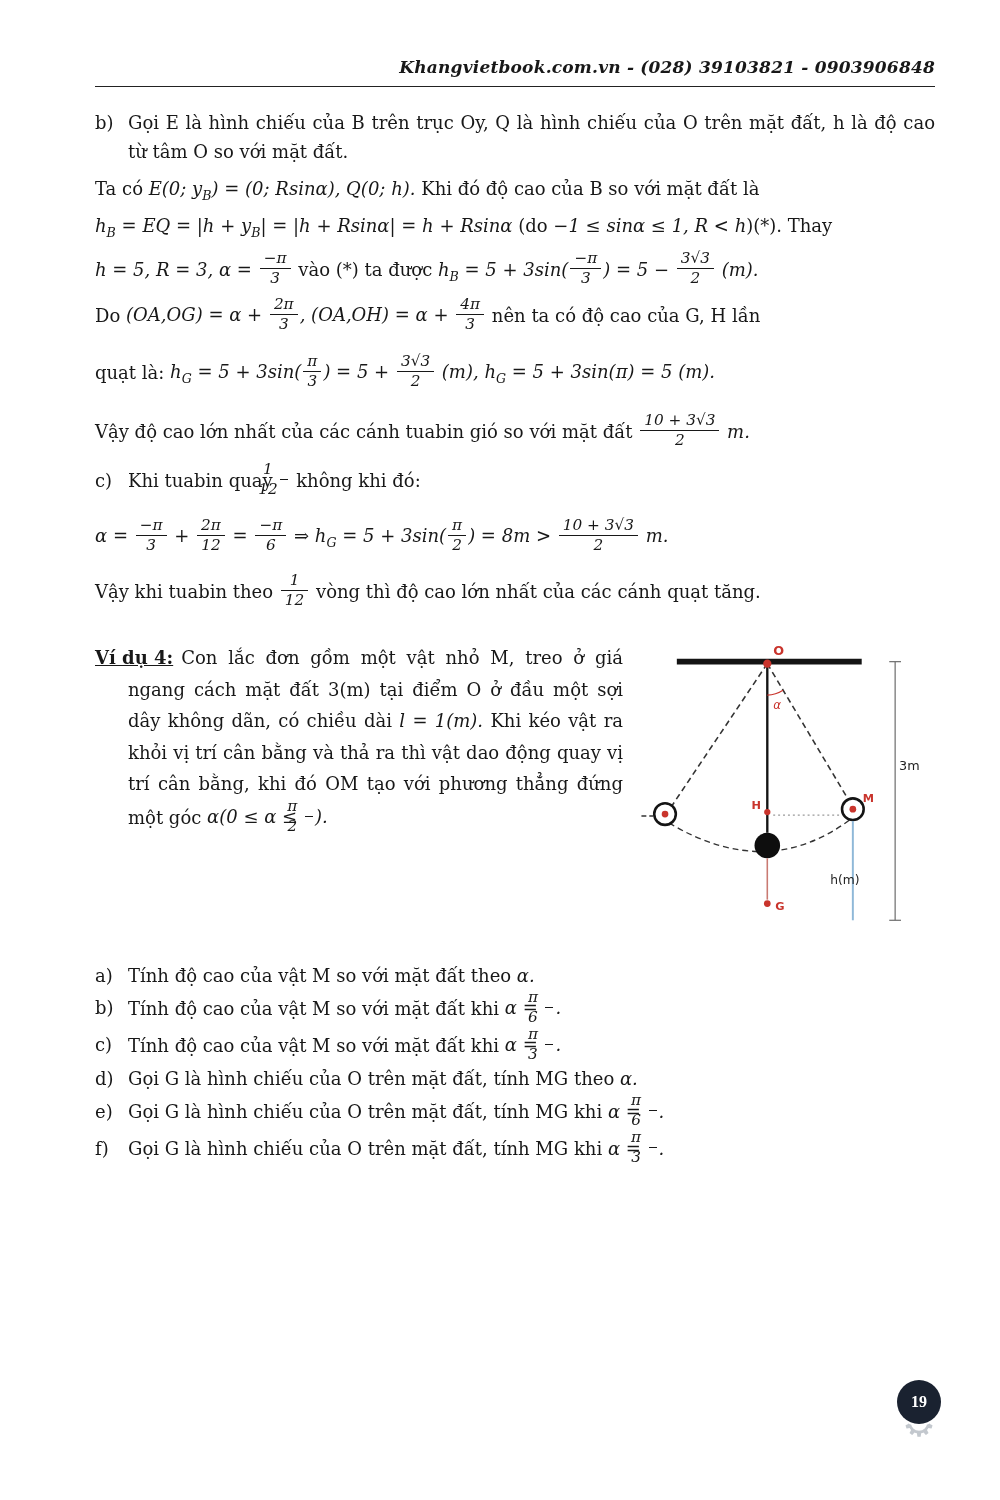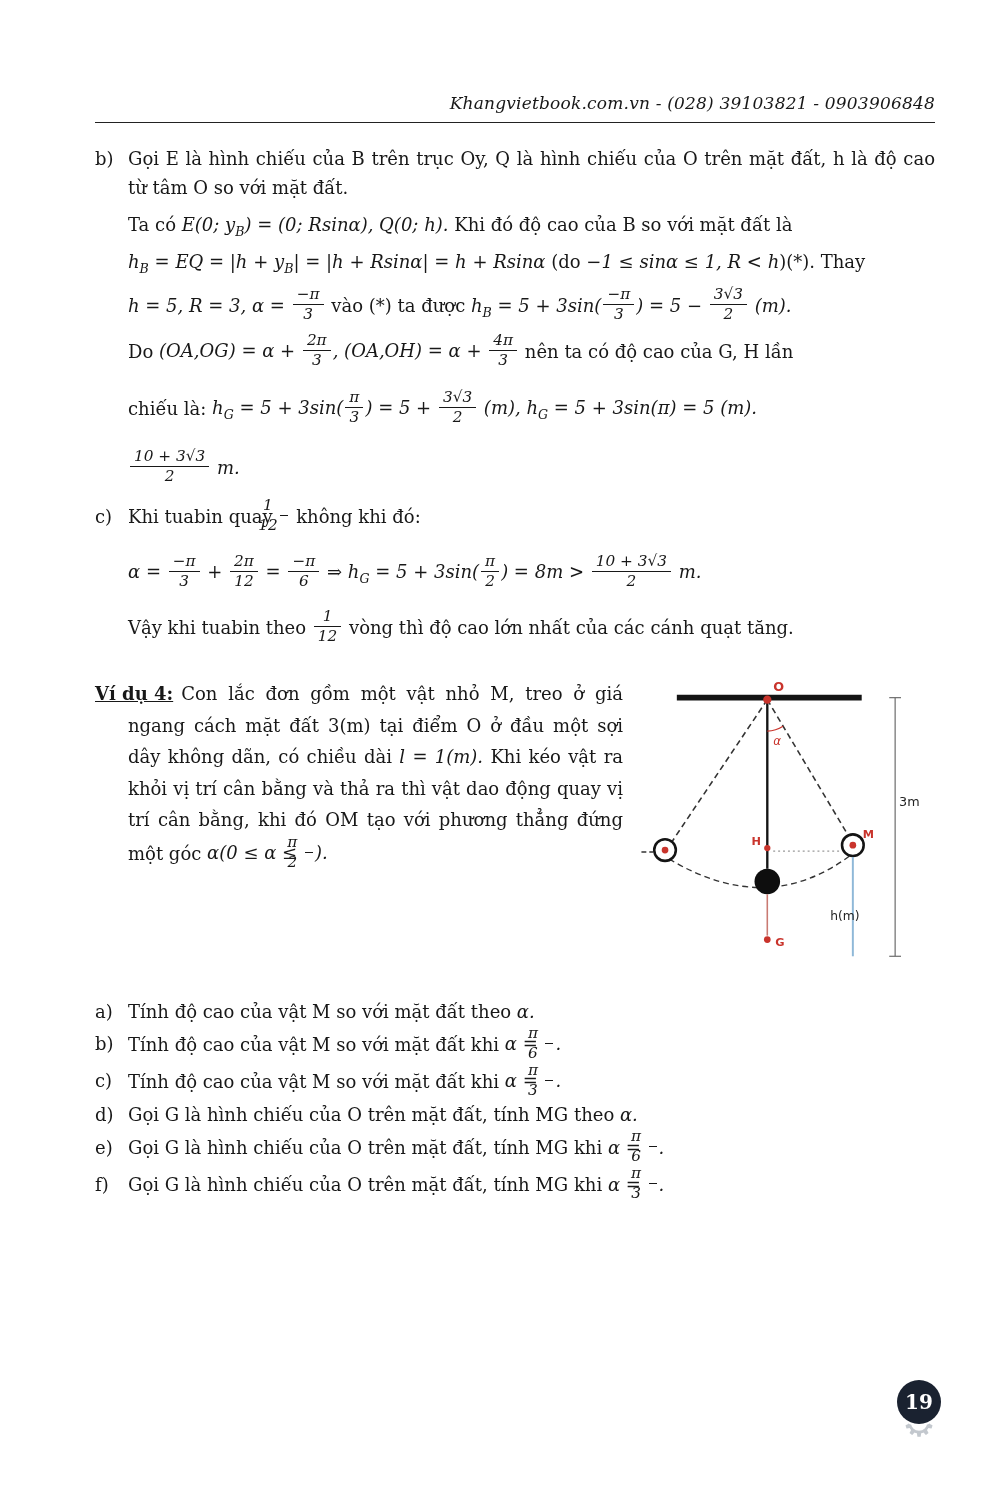--- a/index.html
+++ b/index.html
@@ -5,49 +5,49 @@
   *{margin:0;padding:0;box-sizing:border-box;}
   html,body{background:#ffffff;}
   body{width:1000px;height:1500px;overflow:hidden;}
   .page{
     width:1000px;height:1500px;position:relative;background:#fff;
     padding:54px 65px 0 95px;
     font-family:"DejaVu Serif","Liberation Serif",serif;
     font-size:18px;color:#181818;line-height:1.6;
   }
   .header{
-    text-align:right;font-weight:400;font-style:italic;font-size:17px;
-    padding-bottom:5px;border-bottom:1.7px solid #222;letter-spacing:.2px;margin-top:36px;
+    text-align:right;font-weight:700;font-style:italic;font-size:17px;
+    padding-bottom:5px;border-bottom:1.7px solid #222;letter-spacing:.2px;
   }
   p{margin:0;}
   .hang{padding-left:33px;text-indent:-33px;}
   .lab{display:inline-block;width:33px;text-indent:0;}
   .lab-wide{display:inline-block;text-indent:0;margin-right:8px;}
-  .indent{margin-left:33px;}
+  .indent{}
   .just{text-align:justify;}
   .math{font-style:italic;}
   sub{font-size:.7em;font-style:italic;}
   .frac{display:inline-block;vertical-align:middle;text-align:center;
         font-size:.85em;line-height:1.12;margin:0 2px;transform:translateY(-2px);}
   .frac .fn{display:block;border-bottom:1.4px solid currentColor;padding:0 4px 1px;}
   .frac .fd{display:block;padding:1px 4px 0;}
   .vd-label{font-weight:700;text-decoration:underline;}
   .mt-intro{margin-top:22px;}
   .mt8{margin-top:8px;} .mt6{margin-top:6px;} .mt10{margin-top:10px;} .mt16{margin-top:16px;} .mt18{margin-top:18px;}
   .mt20{margin-top:20px;} .mt22{margin-top:22px;} .mt24{margin-top:12px;}
   .example{display:flex;gap:12px;margin-top:31px;align-items:flex-start;}
   .example-text{flex:1;line-height:1.75;}
   .diagram-wrap{width:300px;flex:none;}
   .item{}
   .badge{position:absolute;right:58px;top:1380px;width:46px;height:68px;}
   .badge .gear{position:absolute;left:50%;top:24px;transform:translateX(-50%);
         font-family:"DejaVu Sans",sans-serif;font-size:38px;color:#c3c8ce;z-index:0;line-height:1;}
   .badge .circle{position:absolute;left:1px;top:0;width:44px;height:44px;border-radius:50%;
         background:#1a2230;color:#fff;display:flex;align-items:center;justify-content:center;
-        font-size:20px;font-weight:700;z-index:1;box-shadow:0 0 0 2px #fff;}
+        font-size:16px;font-weight:700;z-index:1;box-shadow:0 0 0 2px #fff;font-family:Liberation Serif, serif;}
   svg text{font-family:"DejaVu Sans","Liberation Sans",sans-serif;}
 </style>
 </head>
 <body>
 
 <div class="page">
 
   <div class="header">
     <span>Khangvietbook.com.vn - (028) 39103821 - 0903906848</span>
   </div>
@@ -66,25 +66,25 @@
 
   <p class="indent mt10">
     <span class="math">h = 5, R = 3, α = <span class="frac"><span class="fn">−π</span><span class="fd">3</span></span></span><span class="txt"> vào (*) ta được </span><span class="math">h<sub>B</sub> = 5 + 3sin(<span class="frac"><span class="fn">−π</span><span class="fd">3</span></span>) = 5 − <span class="frac"><span class="fn">3√3</span><span class="fd">2</span></span> (m).</span>
   </p>
 
   <p class="indent mt8">
     <span class="txt">Do  </span><span class="math">(OA,OG) = α + <span class="frac"><span class="fn">2π</span><span class="fd">3</span></span>, (OA,OH) = α + <span class="frac"><span class="fn">4π</span><span class="fd">3</span></span></span><span class="txt">  nên ta có độ cao của G, H lần</span>
   </p>
 
   <p class="indent mt20">
-    <span class="txt">chiếu là: </span><span class="math">h<sub>G</sub> = 5 + 3sin(<span class="frac"><span class="fn">π</span><span class="fd">3</span></span>) = 5 + <span class="frac"><span class="fn">3√3</span><span class="fd">2</span></span> (m), h<sub>G</sub> = 5 + 3sin(π) = 5 (m).</span>
+    <span class="txt">quạt là: </span><span class="math">h<sub>G</sub> = 5 + 3sin(<span class="frac"><span class="fn">π</span><span class="fd">3</span></span>) = 5 + <span class="frac"><span class="fn">3√3</span><span class="fd">2</span></span> (m), h<sub>G</sub> = 5 + 3sin(π) = 5 (m).</span>
   </p>
 
   <p class="indent mt22">
-    <span class="math"><span class="frac"><span class="fn">10 + 3√3</span><span class="fd">2</span></span> m.</span>
+    <span class="txt">Vậy độ cao lớn nhất của các cánh tuabin gió so với mặt đất </span><span class="math"><span class="frac"><span class="fn">10 + 3√3</span><span class="fd">2</span></span> m.</span>
   </p>
 
   <p class="hang mt24">
     <span class="lab">c)</span><span class="txt">Khi tuabin quay </span><span class="math"><span class="frac"><span class="fn">1</span><span class="fd">12</span></span></span><span class="txt"> không khi đó:</span>
   </p>
 
   <p class="indent mt18">
     <span class="math">α = <span class="frac"><span class="fn">−π</span><span class="fd">3</span></span> + <span class="frac"><span class="fn">2π</span><span class="fd">12</span></span> = <span class="frac"><span class="fn">−π</span><span class="fd">6</span></span> ⇒ h<sub>G</sub> = 5 + 3sin(<span class="frac"><span class="fn">π</span><span class="fd">2</span></span>) = 8m &gt; <span class="frac"><span class="fn">10 + 3√3</span><span class="fd">2</span></span> m.</span>
   </p>
 

